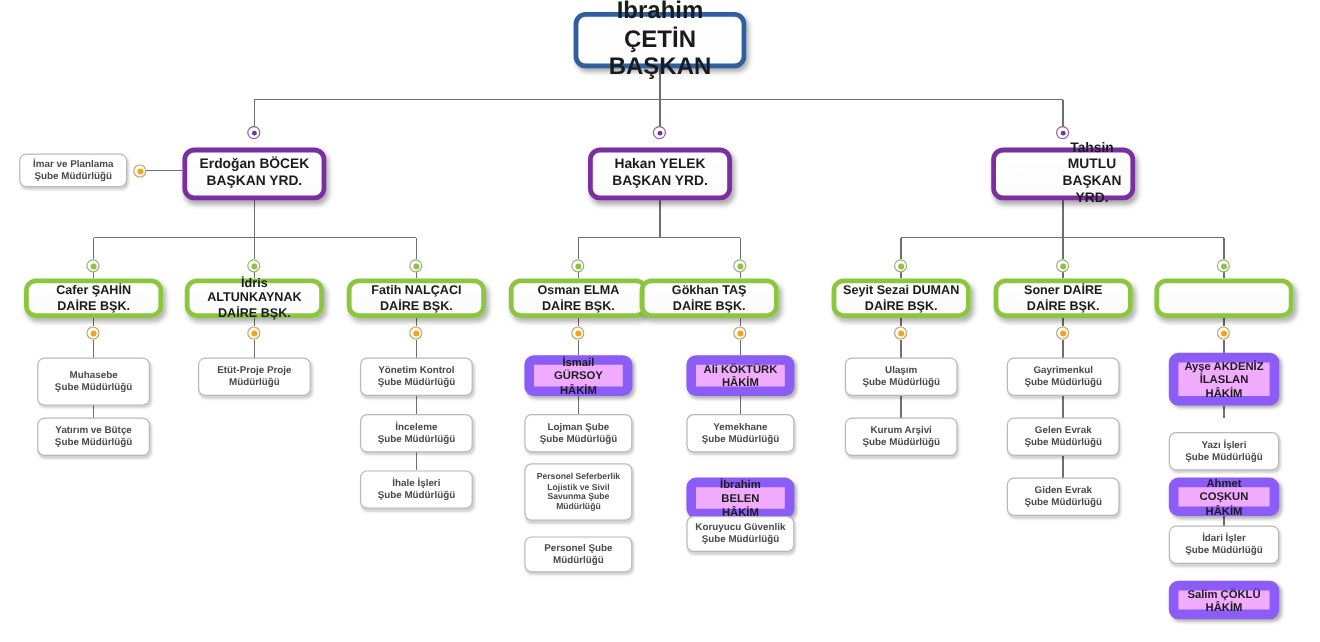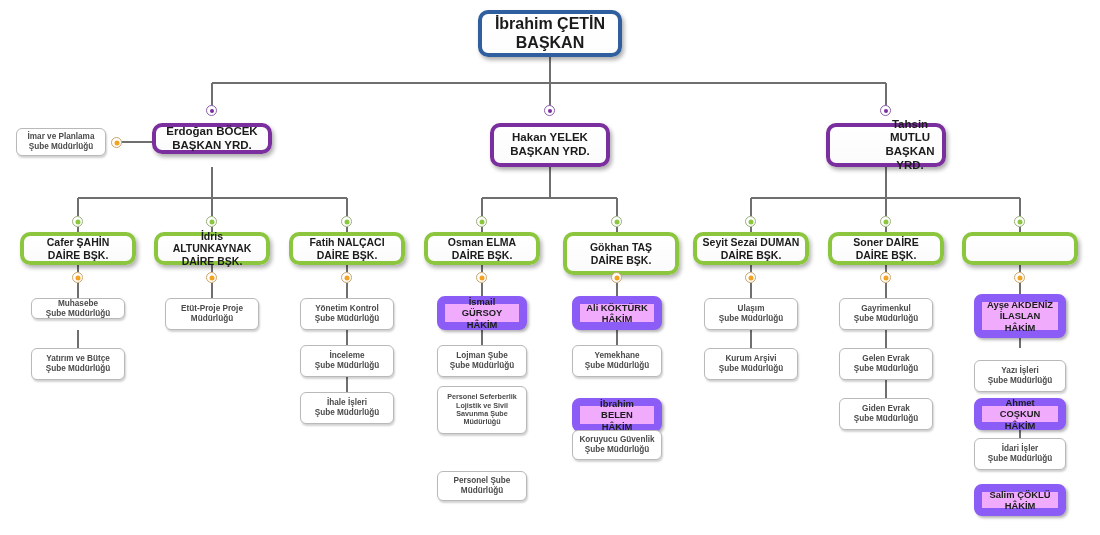--- a/index.html
+++ b/index.html
@@ -30,21 +30,21 @@
     color:#2b2b2b;
     z-index:3;
   }
   .node .lbl{display:block;width:100%;padding:0 3px;}
 
   
   .n-root{
     border:4px solid #2f5f9e;
     border-radius:10px;
     background:linear-gradient(#ffffff,#fdfdfd);
-    font-size:16px;
+    font-size:20px;
     font-weight:bold;
     color:#1b1b1b;
     box-shadow:2px 3px 4px rgba(0,0,0,.32);
   }
   
   .n-vp{
     border:4px solid #7b2f9e;
     border-radius:10px;
     background:linear-gradient(#ffffff,#fbfbfb);
     font-size:11.5px;
@@ -199,21 +199,21 @@
   <div class="dot dot-purple" style="left:880px;top:105px;"></div>
 
   <div class="node n-unit" style="left:16px;top:128px;width:90px;height:28px;">
     <span class="lbl">
       <span>İmar ve Planlama</span><br>
       <span>Şube Müdürlüğü</span>
     </span>
   </div>
   <div class="dot dot-orange" style="left:111px;top:137px;"></div>
 
-  <div class="node n-vp" style="left:152px;top:123px;width:120px;height:31px;">
+  <div class="node n-vp" style="left:152px;top:123px;width:120px;height:44px;">
     <span class="lbl">
       <span>Erdoğan BÖCEK</span><br>
       <span>BAŞKAN YRD.</span>
     </span>
   </div>
   <div class="node n-vp" style="left:490px;top:123px;width:120px;height:44px;">
     <span class="lbl">
       <span>Hakan YELEK</span><br>
       <span>BAŞKAN YRD.</span>
     </span>
@@ -251,21 +251,21 @@
       <span>Fatih NALÇACI</span><br>
       <span>DAİRE BŞK.</span>
     </span>
   </div>
   <div class="node n-dept" style="left:424px;top:232px;width:116px;height:33px;">
     <span class="lbl">
       <span>Osman ELMA</span><br>
       <span>DAİRE BŞK.</span>
     </span>
   </div>
-  <div class="node n-dept" style="left:563px;top:232px;width:116px;height:43px;">
+  <div class="node n-dept" style="left:533px;top:232px;width:116px;height:33px;">
     <span class="lbl">
       <span>Gökhan TAŞ</span><br>
       <span>DAİRE BŞK.</span>
     </span>
   </div>
   <div class="node n-dept" style="left:693px;top:232px;width:116px;height:33px;">
     <span class="lbl">
       <span>Seyit Sezai DUMAN</span><br>
       <span>DAİRE BŞK.</span>
     </span>
@@ -284,21 +284,21 @@
 
   <div class="dot dot-orange" style="left:72px;top:272px;"></div>
   <div class="dot dot-orange" style="left:206px;top:272px;"></div>
   <div class="dot dot-orange" style="left:341px;top:272px;"></div>
   <div class="dot dot-orange" style="left:476px;top:272px;"></div>
   <div class="dot dot-orange" style="left:611px;top:272px;"></div>
   <div class="dot dot-orange" style="left:745px;top:272px;"></div>
   <div class="dot dot-orange" style="left:880px;top:272px;"></div>
   <div class="dot dot-orange" style="left:1014px;top:272px;"></div>
 
-  <div class="node n-unit" style="left:31px;top:298px;width:94px;height:21px;">
+  <div class="node n-unit" style="left:31px;top:298px;width:94px;height:40px;">
     <span class="lbl">
       <span>Muhasebe</span><br>
       <span>Şube Müdürlüğü</span>
     </span>
   </div>
   <div class="node n-unit" style="left:31px;top:348px;width:94px;height:32px;">
     <span class="lbl">
       <span>Yatırım ve Bütçe</span><br>
       <span>Şube Müdürlüğü</span>
     </span>
@@ -343,21 +343,21 @@
     </span>
   </div>
   <div class="node n-unit tiny" style="left:437px;top:386px;width:90px;height:48px;">
     <span class="lbl">
       <span>Personel Seferberlik</span><br>
       <span>Lojistik ve Sivil</span><br>
       <span>Savunma Şube</span><br>
       <span>Müdürlüğü</span>
     </span>
   </div>
-  <div class="node n-unit" style="left:437px;top:447px;width:90px;height:30px;margin-top:24px;">
+  <div class="node n-unit" style="left:437px;top:447px;width:90px;height:30px;">
     <span class="lbl">
       <span>Personel Şube</span><br>
       <span>Müdürlüğü</span>
     </span>
   </div>
 
   <div class="node n-judge" style="left:572px;top:296px;width:90px;height:34px;">
     <span class="lbl">
       <span>Ali KÖKTÜRK</span><br>
       <span>HÂKİM</span>

